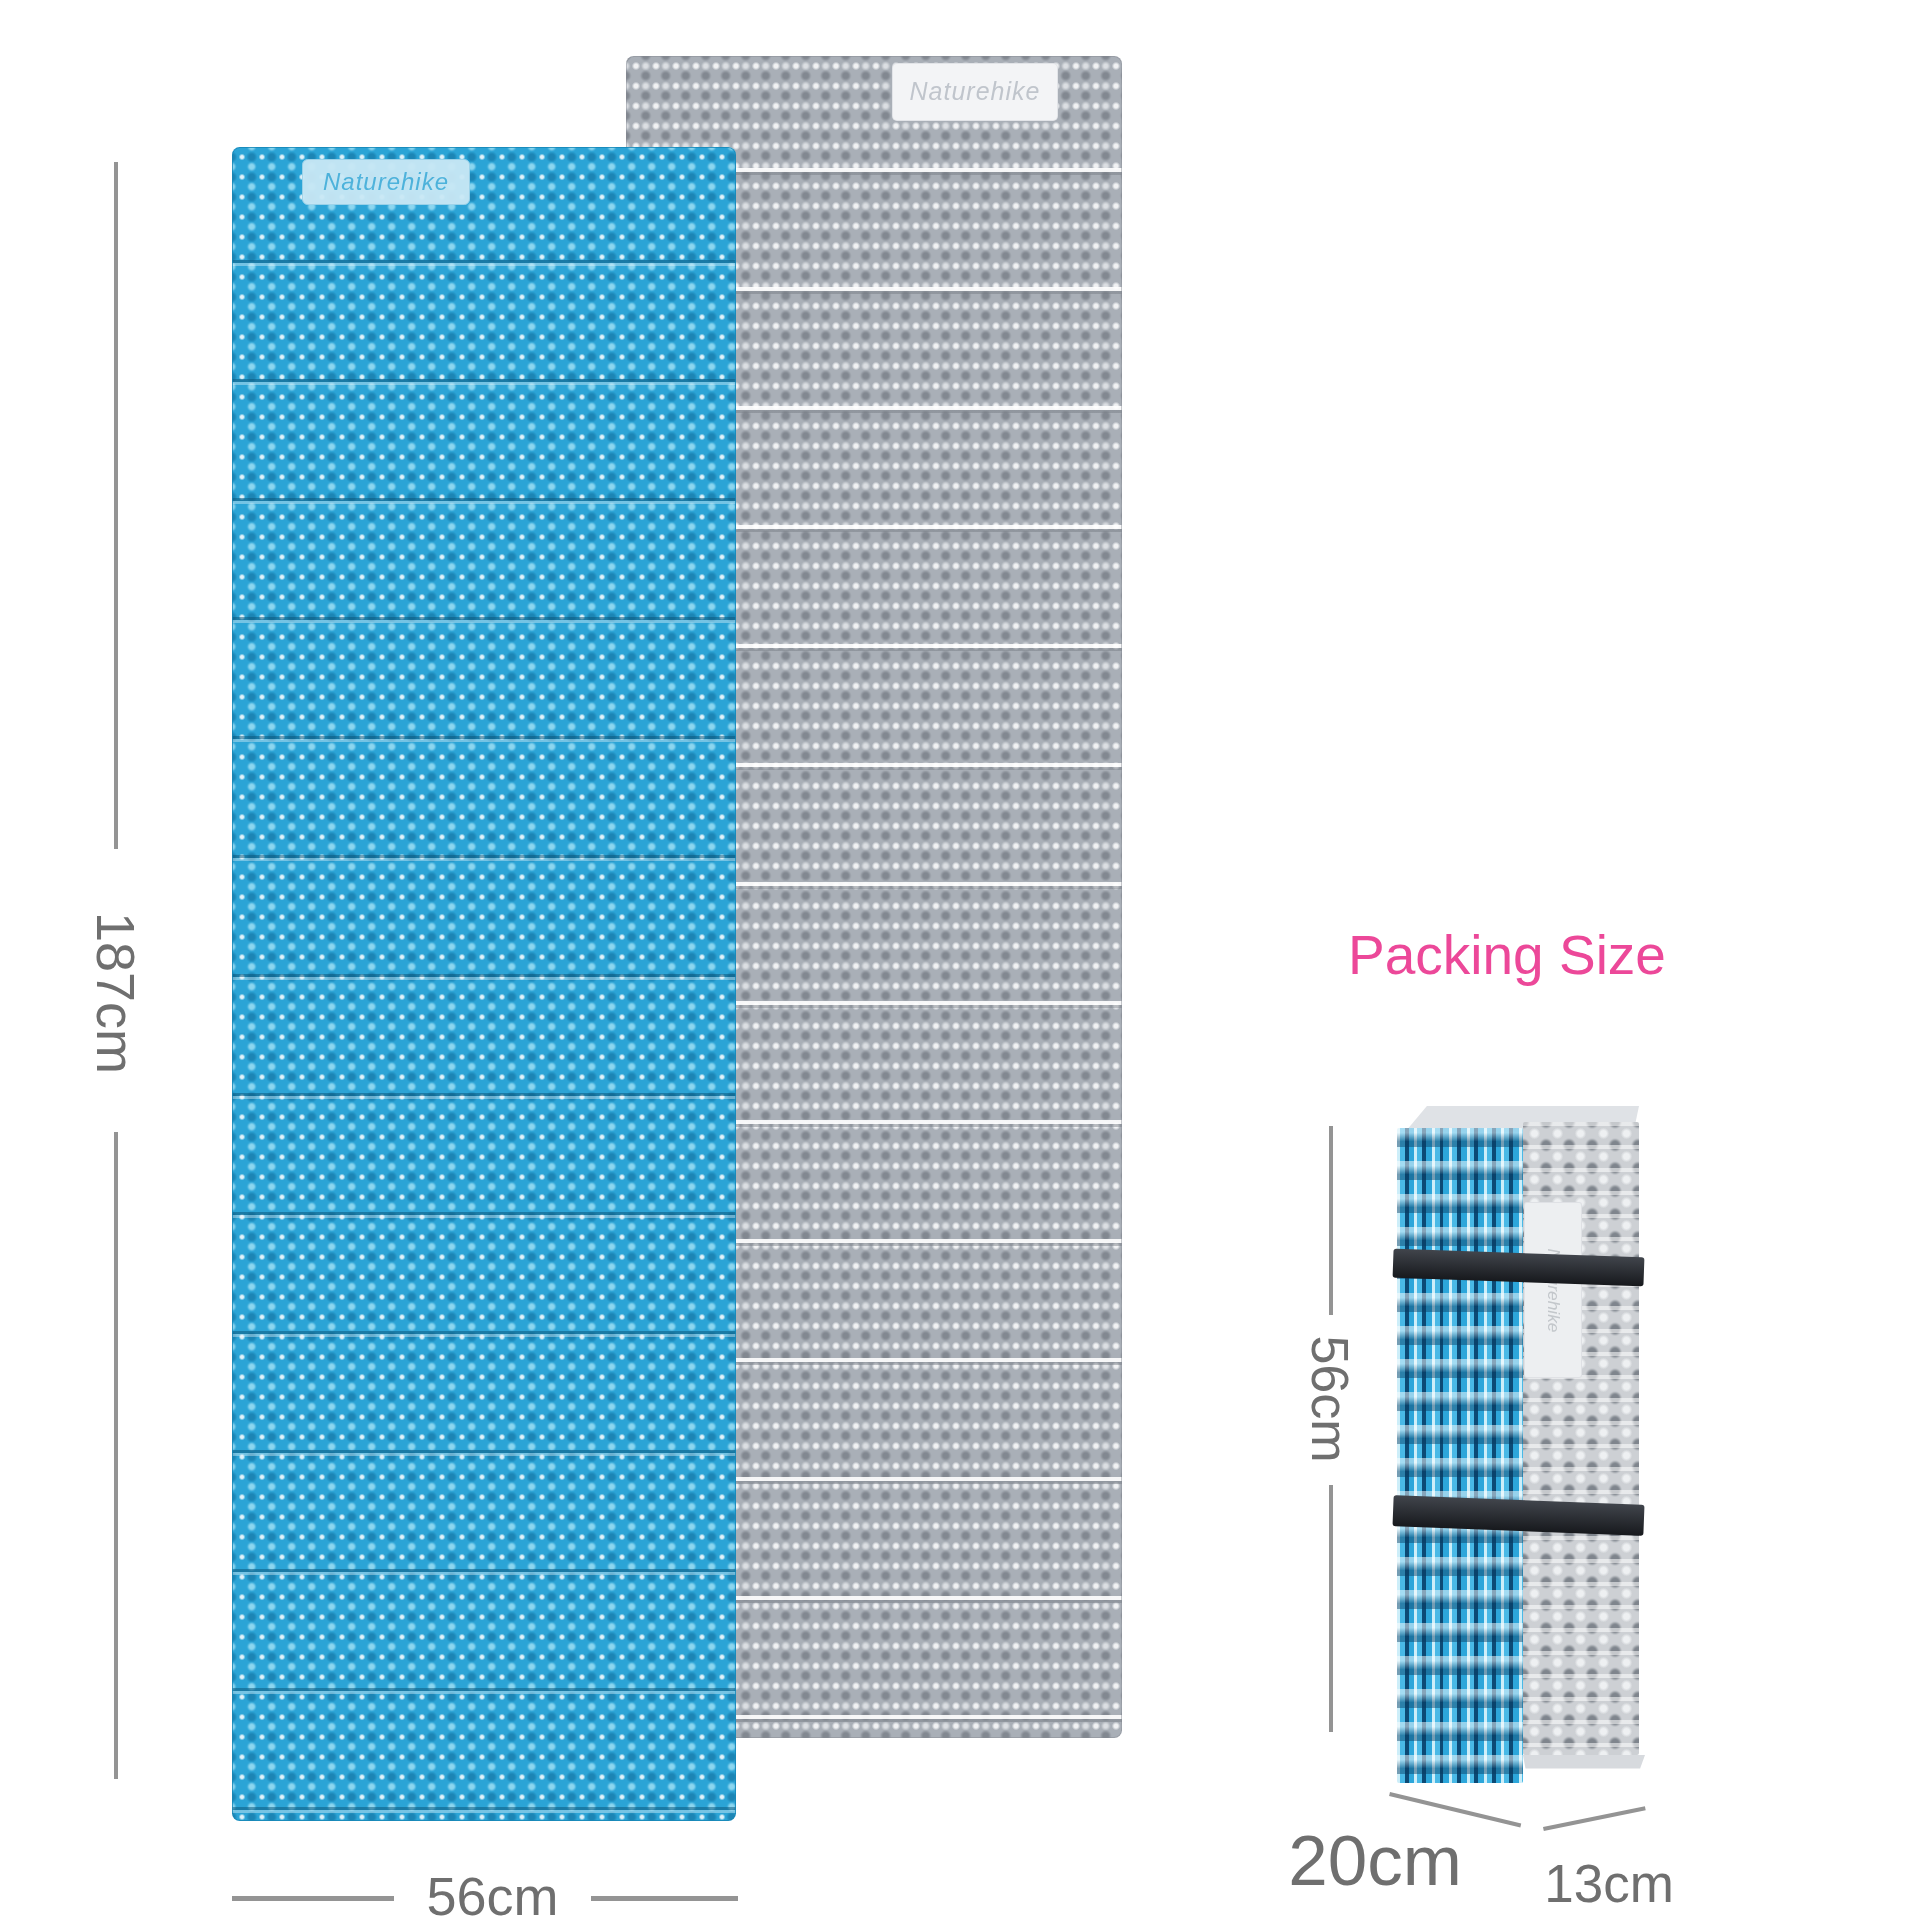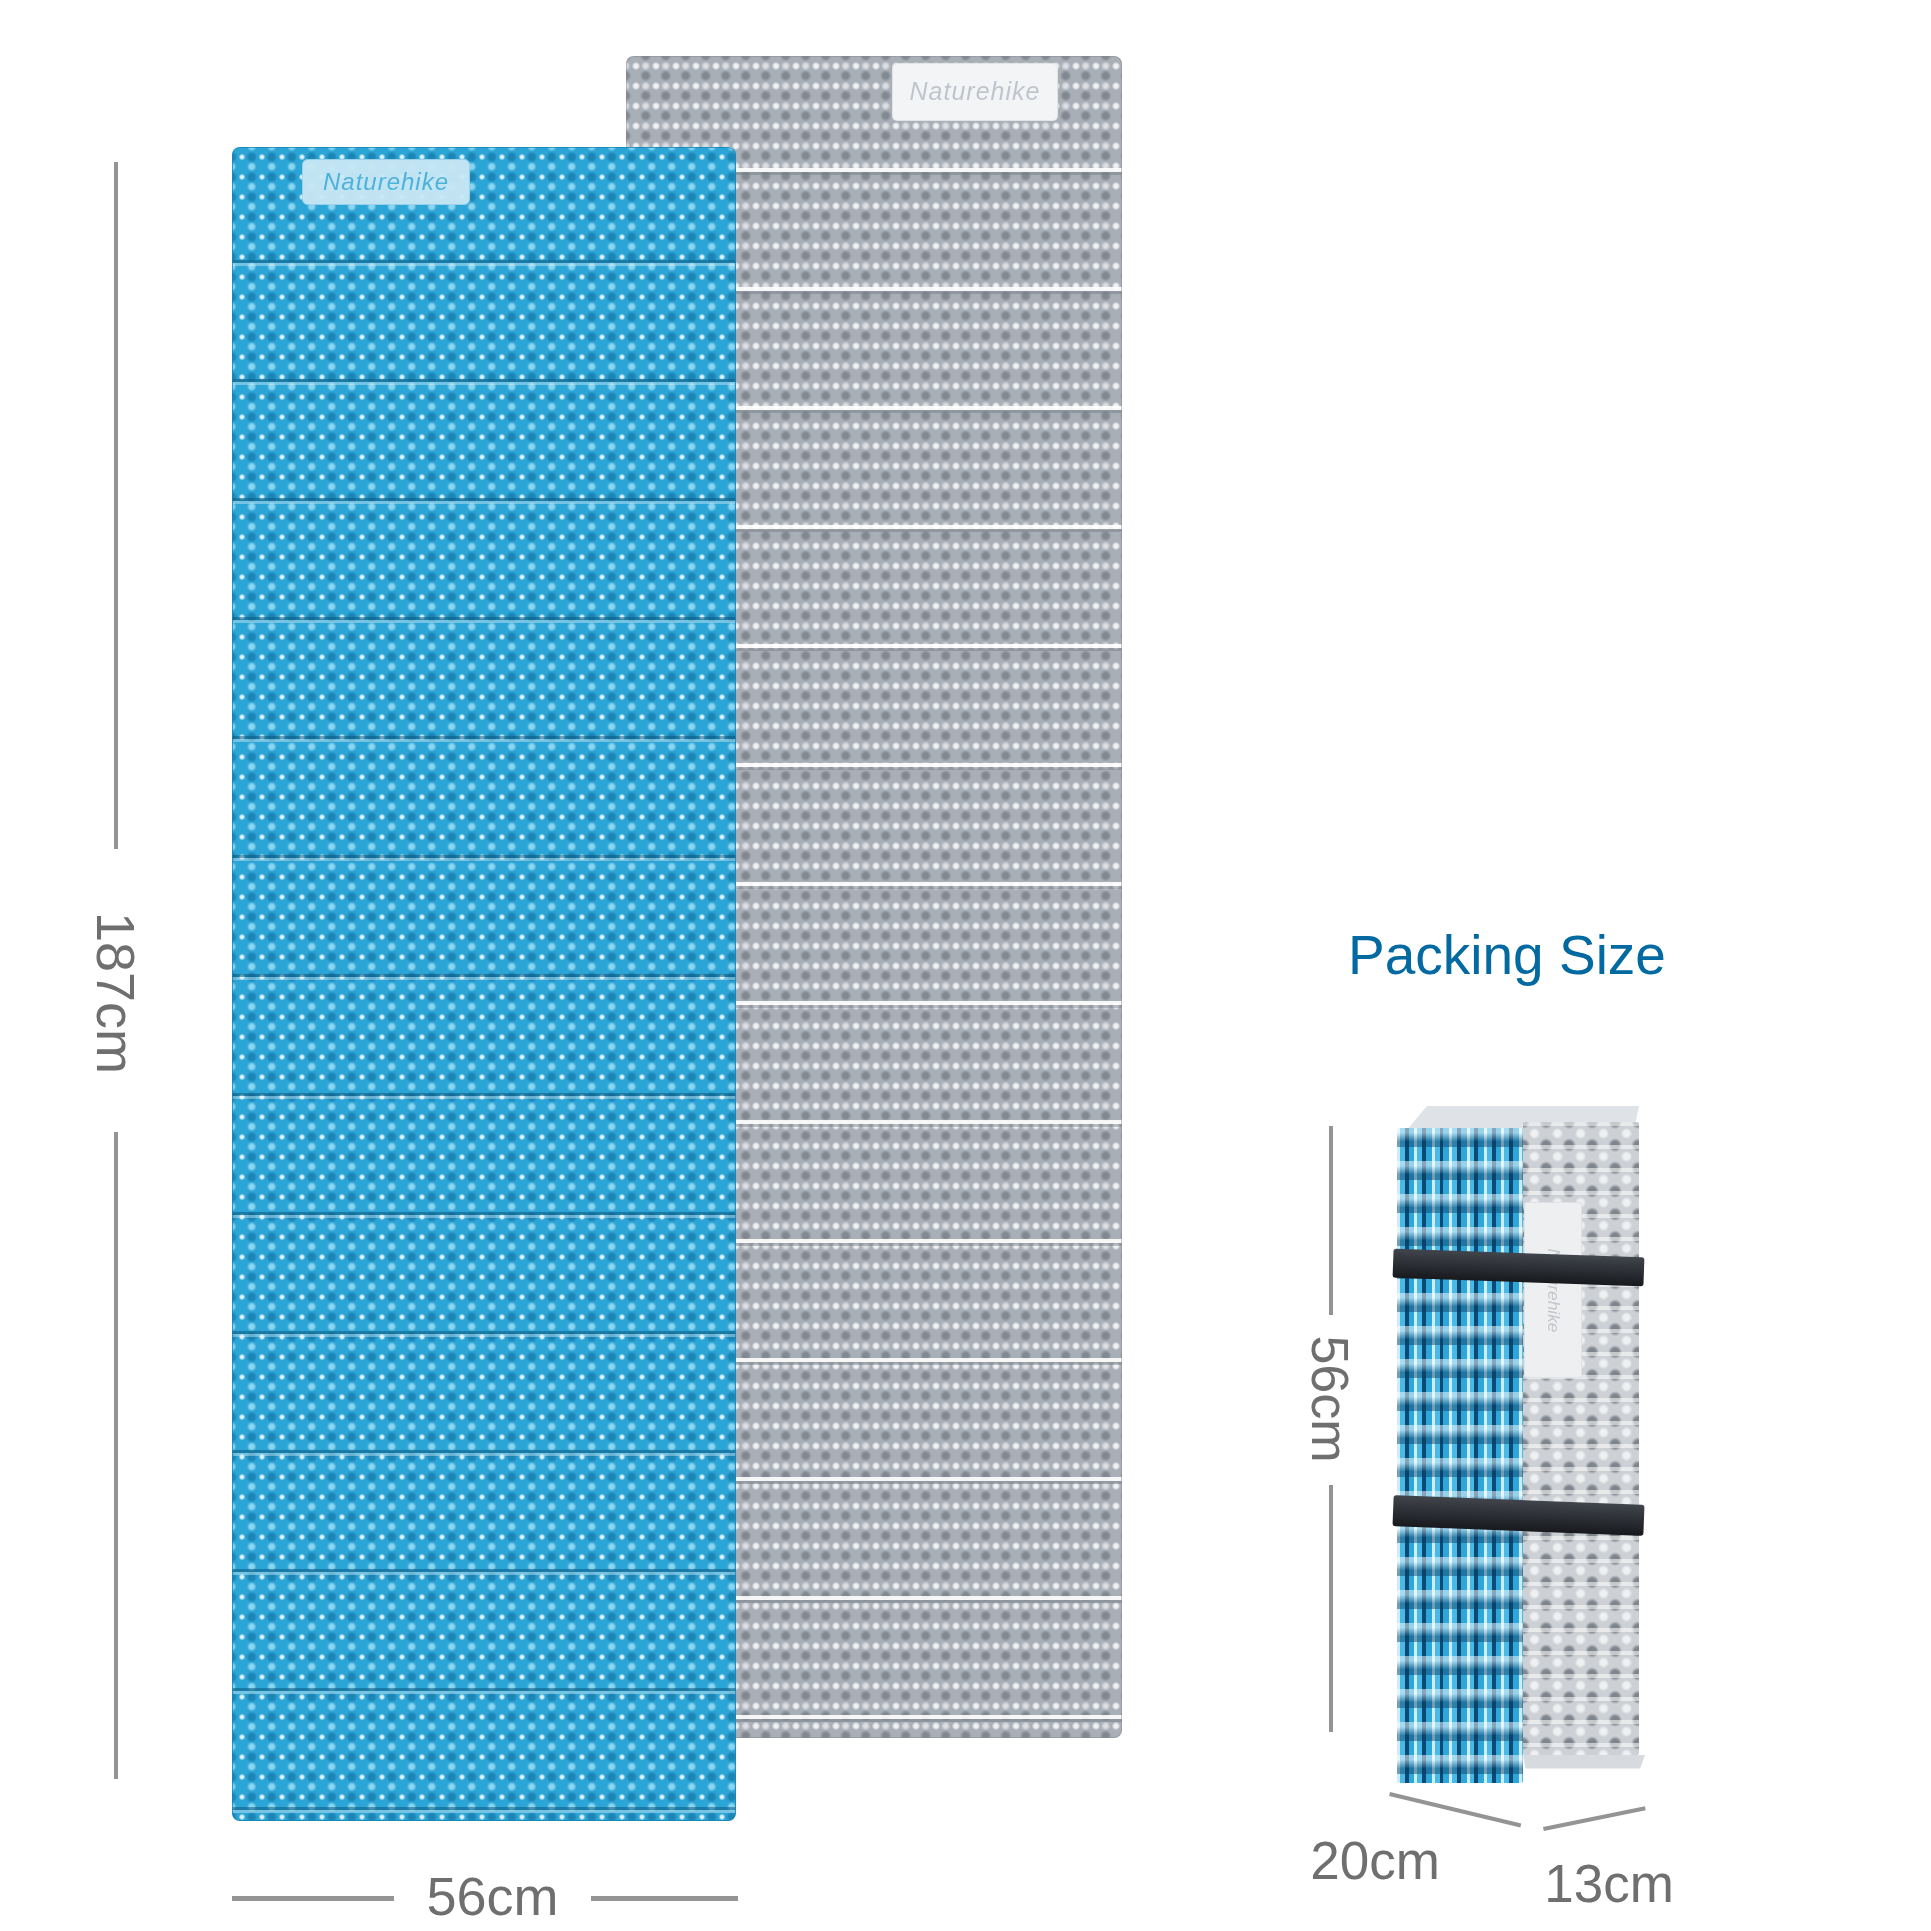--- a/index.html
+++ b/index.html
@@ -49,21 +49,21 @@
   }
   
   .dim-line{position:absolute;background:#949494;}
   .dim-text{
     position:absolute;color:#6f6f6f;font-size:54px;
     display:flex;align-items:center;justify-content:center;white-space:nowrap;
   }
   .rot90{transform:rotate(90deg);}
   .packing-title{
     position:absolute;left:1348px;top:923px;width:348px;height:64px;
-    color:#0369a1;font-size:55px;display:flex;align-items:center;
+    color:#ec4899;font-size:55px;display:flex;align-items:center;
   }
   
   .pack-topface{
     position:absolute;left:1398px;top:1106px;width:241px;height:23px;
     background:#dfe2e6;clip-path:polygon(4% 100%, 12% 0%, 100% 0%, 98% 100%);
   }
   .pack-front{
     position:absolute;left:1397px;top:1128px;width:126px;height:655px;
     background-color:#2fa9dd;
     background-image:
@@ -137,19 +137,19 @@
     <span>Naturehike</span>
   </div>
   <div class="strap s1"></div>
   <div class="strap s2"></div>
 
   <div class="dim-line" style="left:1329px;top:1126px;width:3.9px;height:189px;"></div>
   <div class="dim-text rot90" style="left:1224px;top:1372px;width:212px;height:54px;font-size:52px;">56cm</div>
   <div class="dim-line" style="left:1329px;top:1485px;width:3.9px;height:247px;"></div>
 
   <div class="dim-line" style="left:1390px;top:1792px;width:135px;height:3.9px;transform:rotate(13.5deg);transform-origin:left top;"></div>
-  <div class="dim-text" style="left:1288px;top:1831px;width:174px;height:58px;font-size:53px;">20cm</div>
+  <div class="dim-text" style="left:1288px;top:1831px;width:174px;height:58px;font-size:71px;">20cm</div>
 
   <div class="dim-line" style="left:1543px;top:1827px;width:104px;height:3.9px;transform:rotate(-11.5deg);transform-origin:left top;"></div>
   <div class="dim-text" style="left:1522px;top:1854px;width:174px;height:58px;font-size:53px;">13cm</div>
 
 </div>
 
 
 </body></html>

